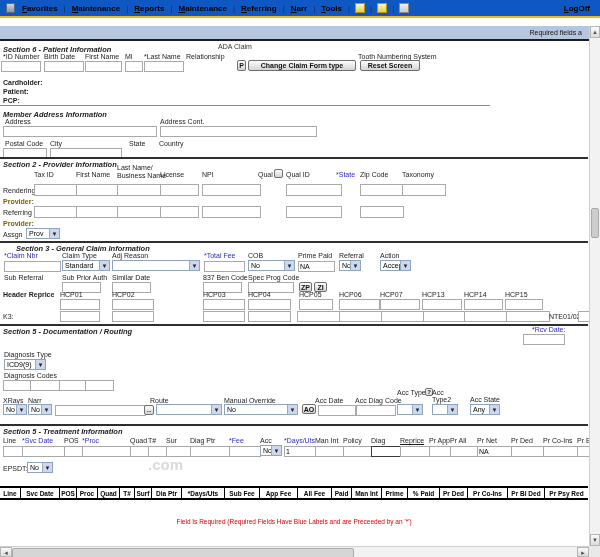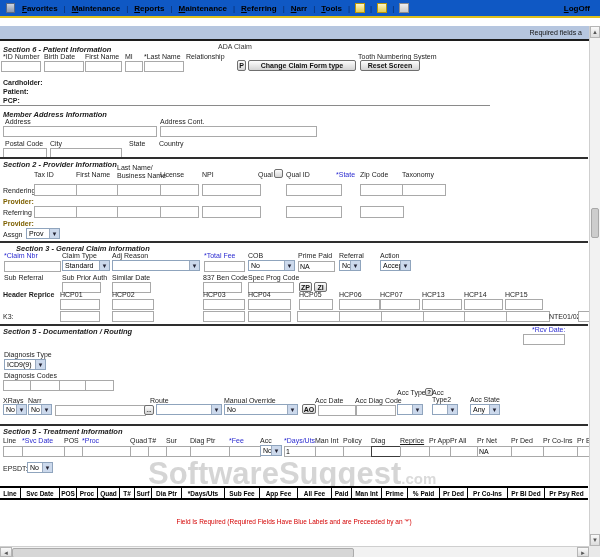--- a/index.html
+++ b/index.html
@@ -340,21 +340,20 @@
   <div class="i" style="left:511px;top:446px;width:29px;"></div>
   <div class="i" style="left:543px;top:446px;width:31px;"></div>
   <div class="i" style="left:577px;top:446px;width:9px;"></div>
   <div class="s" style="left:3px;top:465px;">EPSDT:</div>
   <div class="d" style="left:27px;top:462px;width:26px;">
       <span class="v">No</span>
       <span class="a">▼</span>
     </div>
 
   <div class="wm">
-      <span>SoftwareSuggest</span>
       <span class="com">.com</span>
     </div>
 
   <div class="bt">
     <div style="width:21px;">Line</div>
     <div style="width:39px;">Svc Date</div>
     <div style="width:17px;">POS</div>
     <div style="width:21px;">Proc</div>
     <div style="width:22px;">Quad</div>
     <div style="width:15px;">T#</div>

